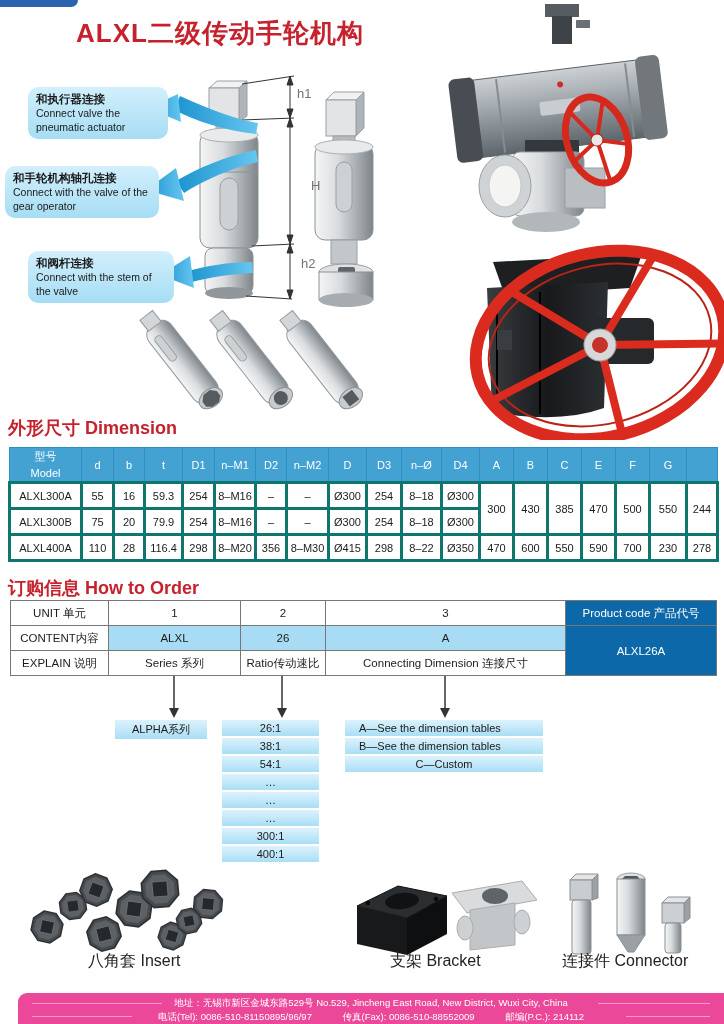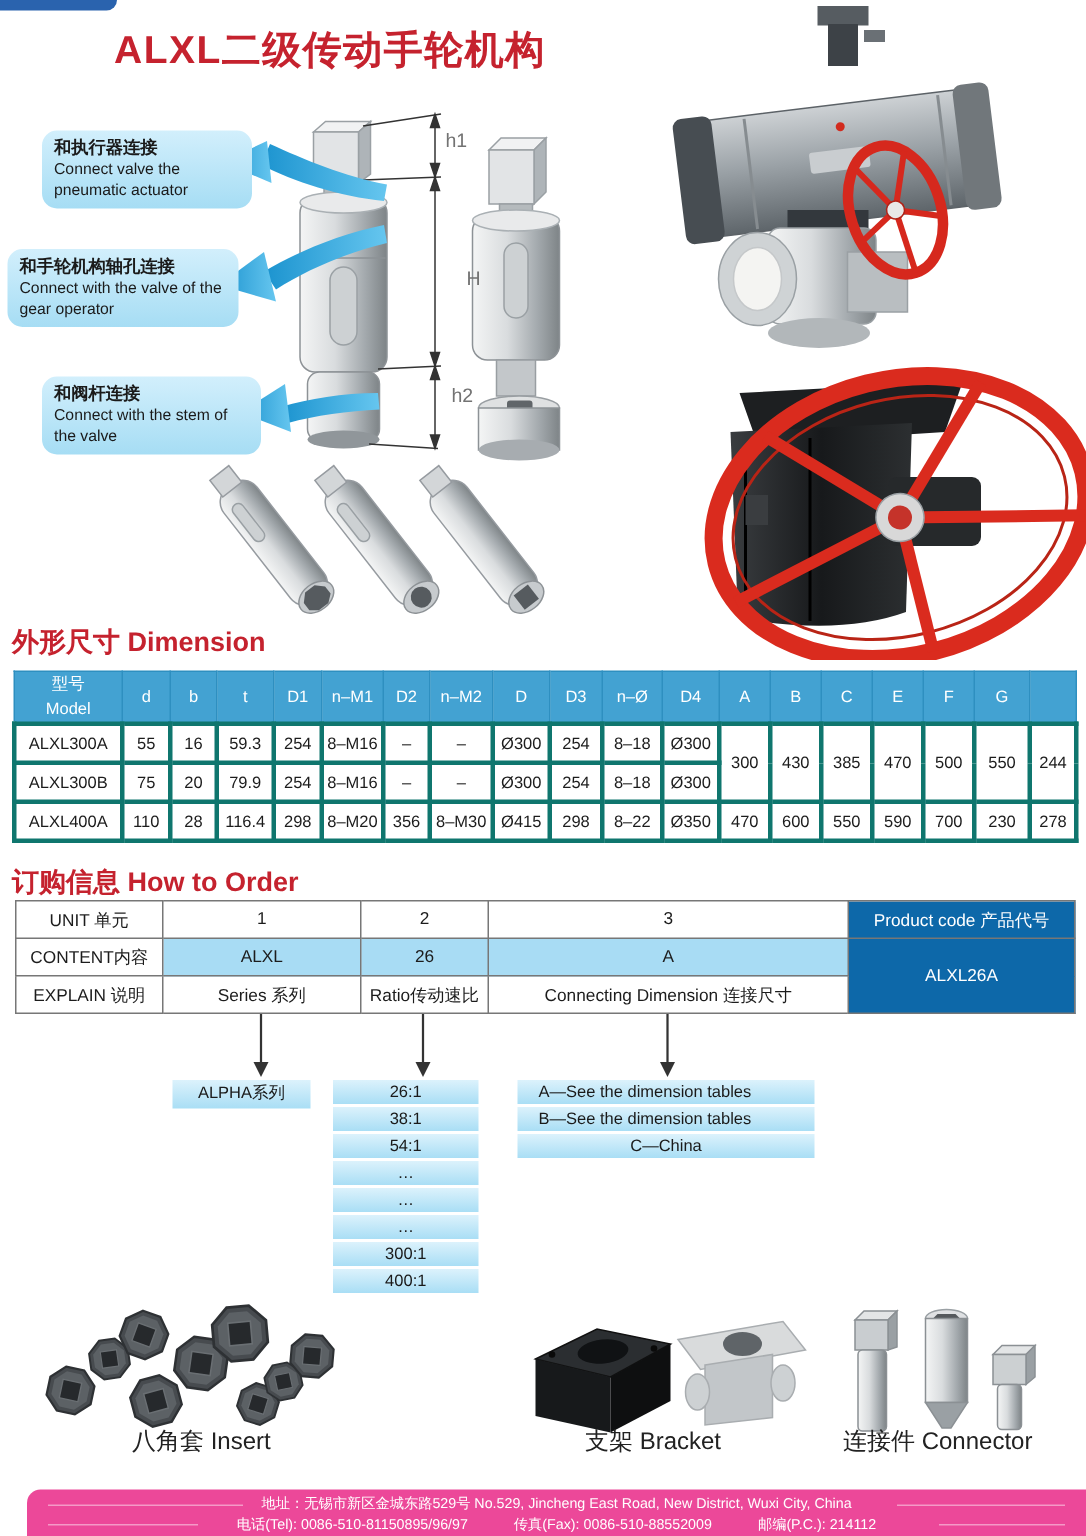--- a/index.html
+++ b/index.html
@@ -394,21 +394,21 @@
     <div class="flow-box">…</div>
     <div class="flow-box">…</div>
     <div class="flow-box">…</div>
     <div class="flow-box">300:1</div>
     <div class="flow-box">400:1</div>
   </div>
 
   <div class="abc-col">
     <div class="flow-box left">A—See the dimension tables</div>
     <div class="flow-box left">B—See the dimension tables</div>
-    <div class="flow-box">C—China</div>
+    <div class="flow-box">C—Custom</div>
   </div>
 
   <svg class="parts-svg" width="724" height="100" viewBox="0 860 724 100">
     <defs>
       <g id="oct">
         <polygon points="-4.1,-10 4.1,-10 10,-4.1 10,4.1 4.1,10 -4.1,10 -10,4.1 -10,-4.1" fill="#474b4f" stroke="#2e3134"></polygon>
         <polygon points="-3.3,-8 3.3,-8 8,-3.3 8,3.3 3.3,8 -3.3,8 -8,3.3 -8,-3.3" fill="#5c6165" stroke="none"></polygon>
         <rect x="-4.2" y="-4.2" width="8.4" height="8.4" fill="#26292c" stroke="#6a6f73" stroke-width="0.6"></rect>
       </g>
     </defs>

